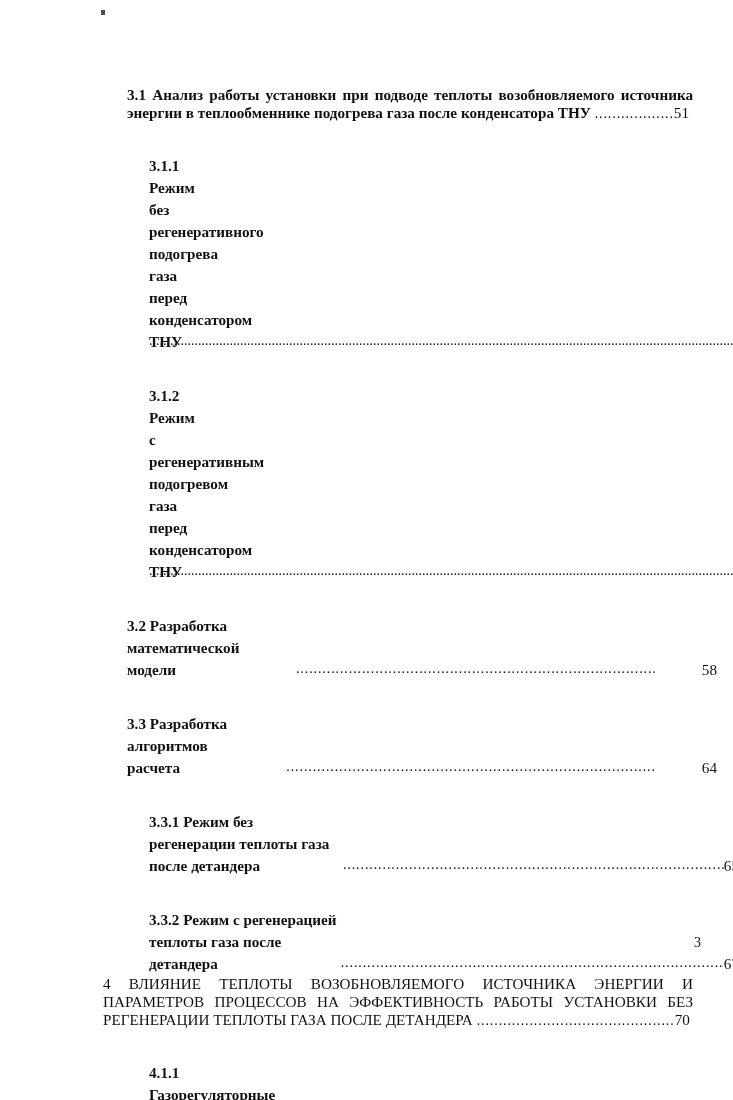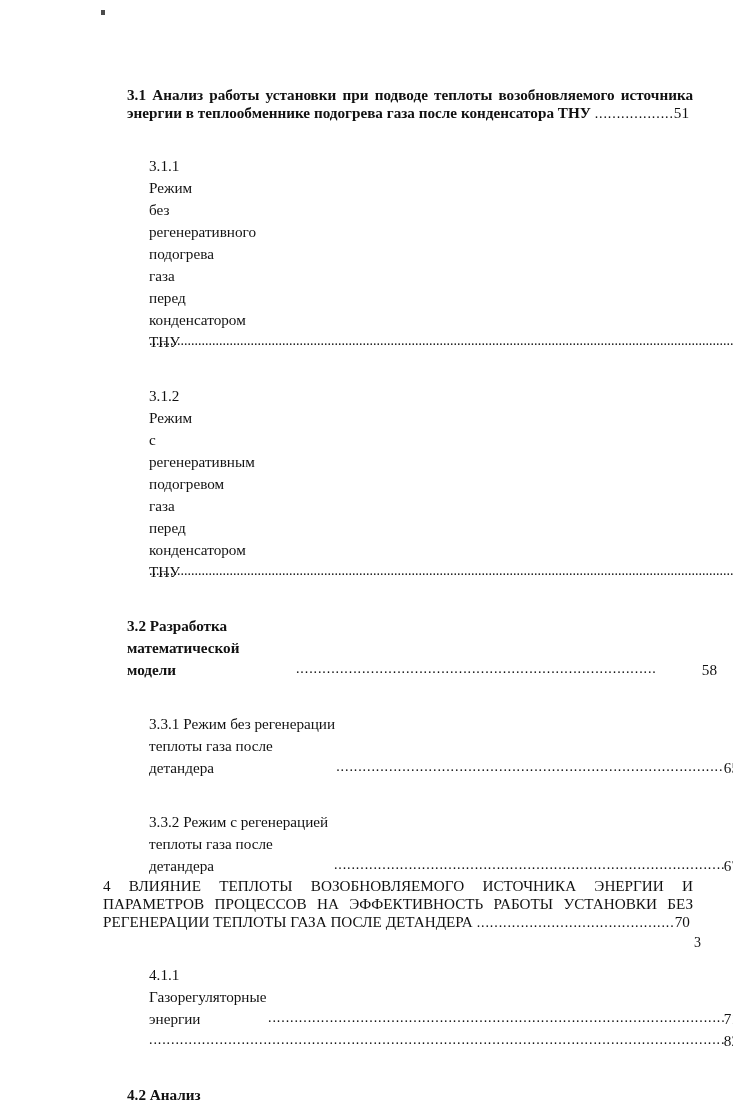--- a/index.html
+++ b/index.html
@@ -96,21 +96,21 @@
   .lvl2 .toc-page {
     font-weight: 400;
     margin-left: 47px;
   }
 
   
   .lvl3 {
     margin-left: 46px;
   }
   .lvl3 .toc-label {
-    font-weight: 400;
+    font-weight: 700;
   }
 
   
   .toc-block {
     font-size: 15.2px;
     line-height: 18px;
     text-align: justify;
     text-align-last: left;
   }
   .toc-block.lvl1 { font-weight: 400; }
@@ -137,20 +137,21 @@
 
 <div id="page">
 
   <div id="scan-speck"></div>
 
   <div id="toc">
       <div class="toc-block lvl2"><span class="blk-text">3.1 Анализ работы установки при подводе теплоты возобновляемого источника энергии в теплообменнике подогрева газа после конденсатора ТНУ</span> <span class="blk-leader">..................</span><span class="blk-page">51</span></div>
       <div class="toc-entry lvl3"><span class="toc-label">3.1.1 Режим без регенеративного подогрева газа перед конденсатором ТНУ</span><span style="flex: 1 1 auto;"></span><span class="toc-leader" style="flex: 0 0 auto; overflow: visible; letter-spacing: 0px;"> .</span></div>
       <div class="toc-entry lvl3"><span class="toc-label">3.1.2 Режим с регенеративным подогревом газа перед конденсатором ТНУ</span><span style="flex: 1 1 auto;"></span><span class="toc-leader" style="flex: 0 0 auto; overflow: visible; letter-spacing: 0px;"> ..</span></div>
       <div class="toc-entry lvl2"><span class="toc-label">3.2 Разработка математической модели</span><span class="toc-leader"></span><span class="toc-page">58</span></div>
+      <div class="toc-entry lvl2"><span class="toc-label">3.3 Разработка алгоритмов расчета</span><span class="toc-leader"></span><span class="toc-page">64</span></div>
       <div class="toc-entry lvl3"><span class="toc-label">3.3.1 Режим без регенерации теплоты газа после детандера</span><span class="toc-leader"></span><span class="toc-page">65</span></div>
       <div class="toc-entry lvl3"><span class="toc-label">3.3.2 Режим с регенерацией теплоты газа после детандера</span><span class="toc-leader"></span><span class="toc-page">67</span></div>
       <div class="toc-block lvl1"><span class="blk-text">4 ВЛИЯНИЕ ТЕПЛОТЫ ВОЗОБНОВЛЯЕМОГО ИСТОЧНИКА ЭНЕРГИИ И ПАРАМЕТРОВ ПРОЦЕССОВ НА ЭФФЕКТИВНОСТЬ РАБОТЫ УСТАНОВКИ БЕЗ РЕГЕНЕРАЦИИ ТЕПЛОТЫ ГАЗА ПОСЛЕ ДЕТАНДЕРА</span> <span class="blk-leader">.............................................</span><span class="blk-page">70</span></div>
       <div class="toc-entry lvl3"><span class="toc-label">4.1.1 Газорегуляторные энергии</span><span class="toc-leader"></span><span class="toc-page">71</span></div>
       <div class="toc-entry lvl3"><span class="toc-leader"></span><span class="toc-page">82</span></div>
       <div class="toc-entry lvl2"><span class="toc-label">4.2 Анализ полученных результатов</span><span class="toc-leader"></span></div>
     </div>
 
   <div id="page-number">3</div>
 

